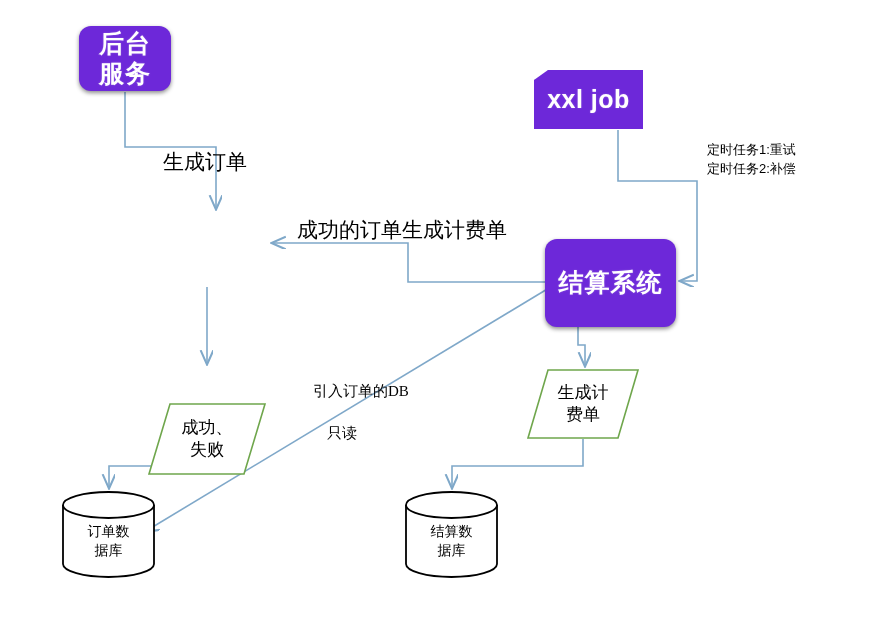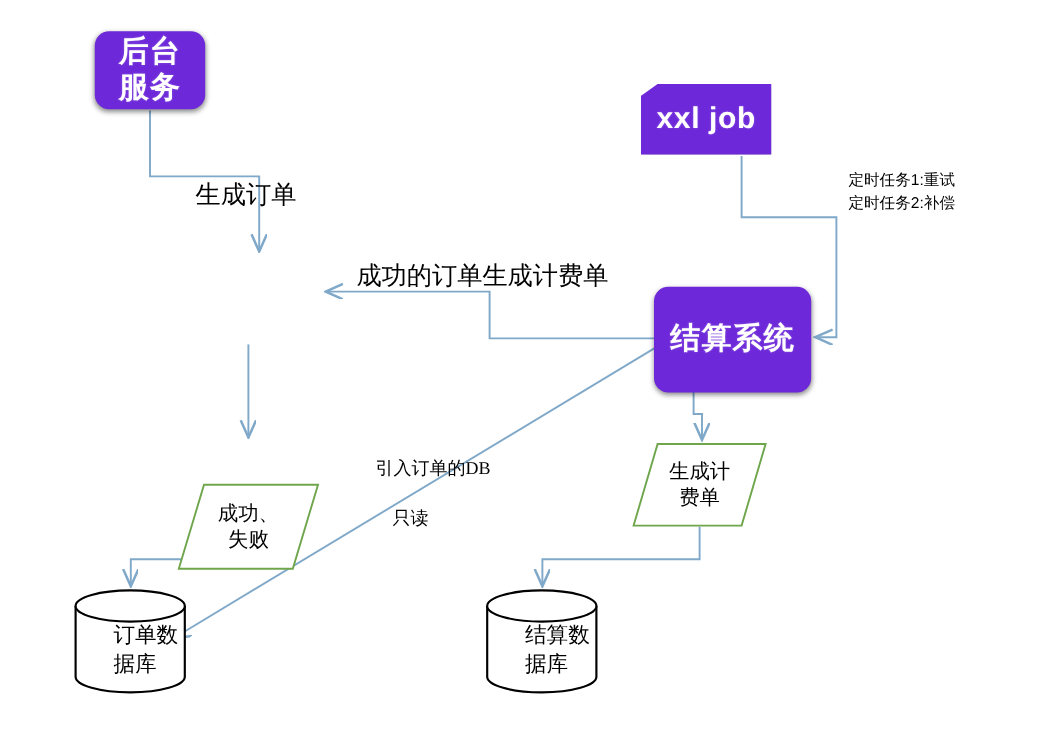--- a/index.html
+++ b/index.html
@@ -93,25 +93,24 @@
   .db .dblabel {
     position: absolute;
     left: 0; top: 14px;
     width: 100%;
     height: calc(100% - 14px);
     display: flex;
     flex-direction: column;
     align-items: center;
     justify-content: center;
     color: #000000;
-    font-size: 18px;
+    font-size: 14px;
     line-height: 1.3;
-    text-align: left;
+    text-align: center;
     white-space: pre-line;
-    margin-left: 13px;
   }
   #db-order  { left: 62px;  top: 491px; width: 93px;  height: 87px; }
   #db-settle { left: 405px; top: 491px; width: 93px;  height: 87px; }
 
   
   .edge-label {
     position: absolute;
     color: #000000;
     font-size: 21px;
     line-height: 1.35;

